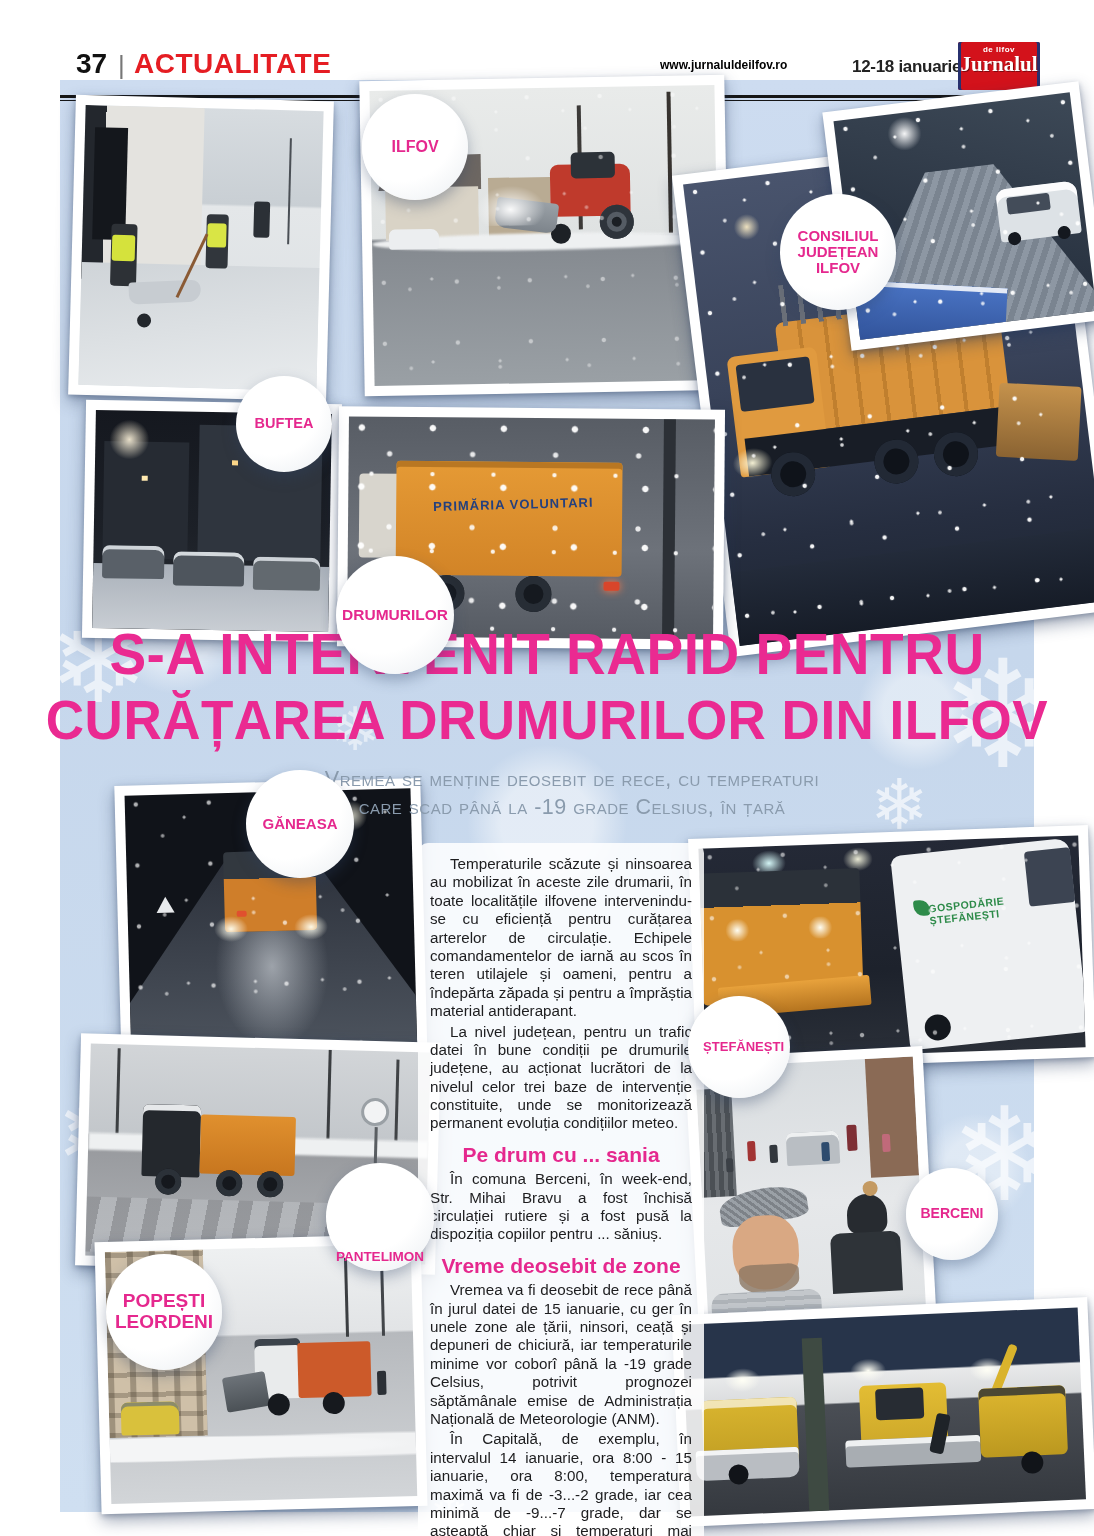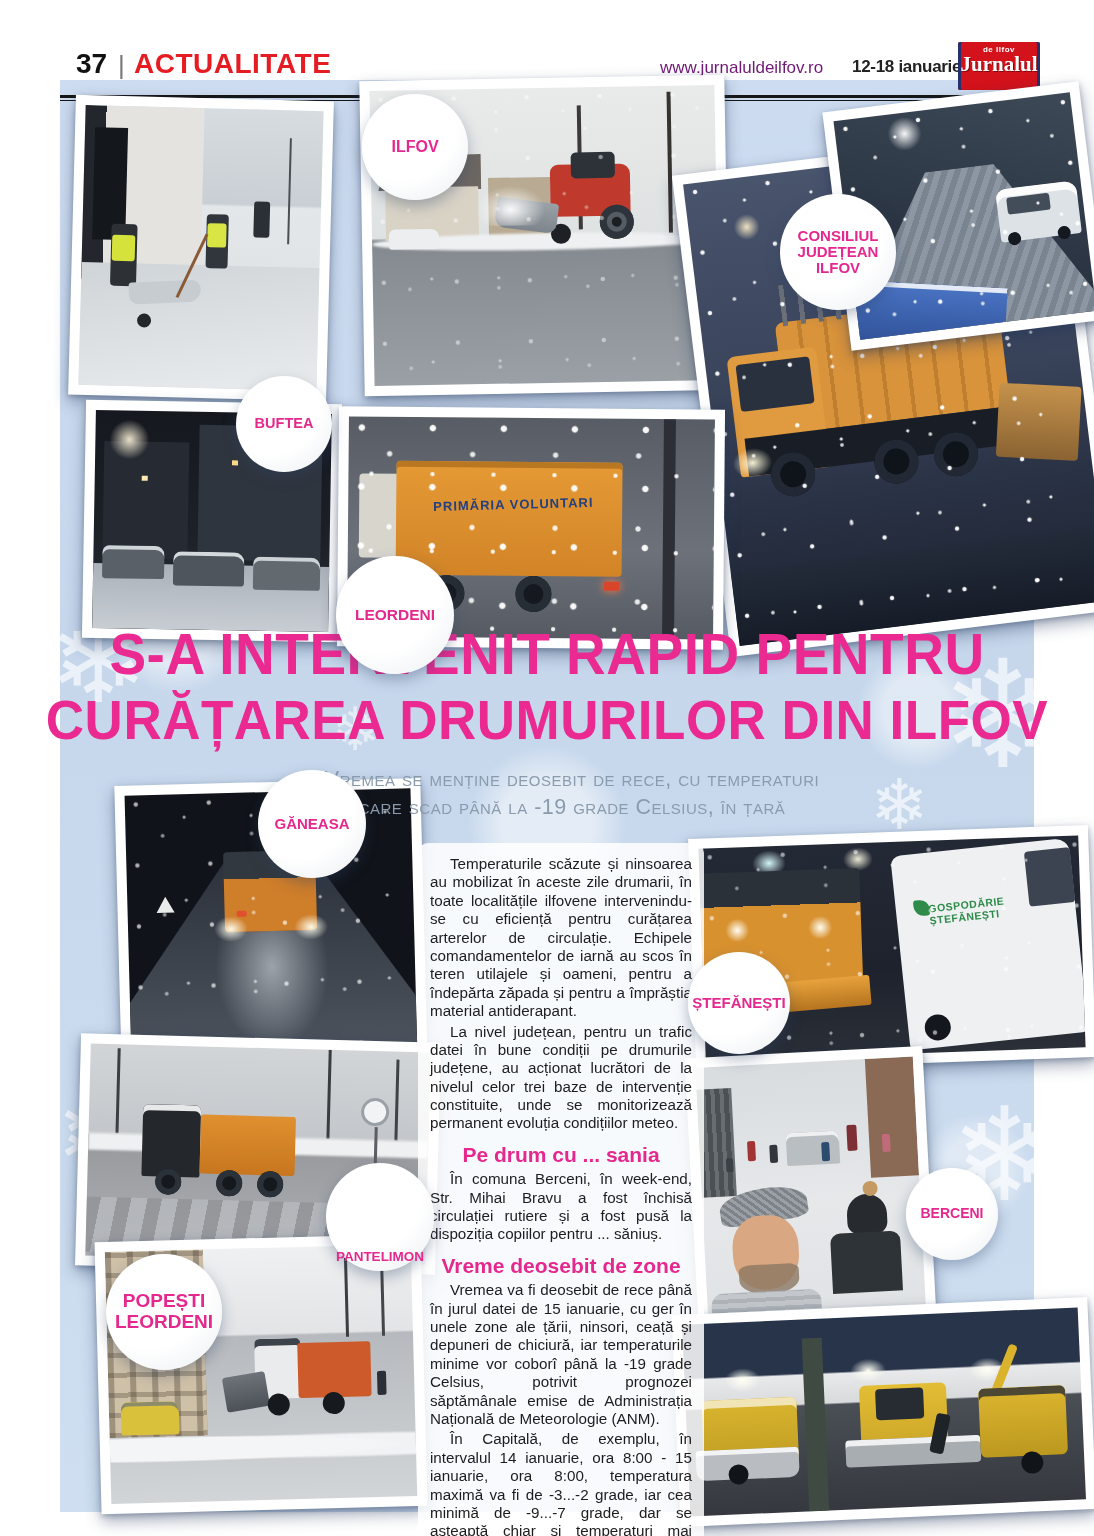--- a/index.html
+++ b/index.html
@@ -3,21 +3,21 @@
 <meta charset="utf-8">
 <style>
   html,body{margin:0;padding:0;}
   body{width:1094px;height:1536px;position:relative;background:#ffffff;
        font-family:"Liberation Sans", sans-serif;overflow:hidden;}
   .abs{position:absolute;}
   
   .hdr-num{left:76px;top:48px;font-size:28px;font-weight:800;color:#111;}
   .hdr-bar{left:118px;top:50px;font-size:26px;color:#777;font-weight:400;}
   .hdr-section{left:134px;top:48px;font-size:28px;font-weight:800;color:#e51d23;letter-spacing:.5px;}
-  .hdr-url{left:660px;top:58px;font-size:17px;font-weight:400;color:#701a75;}
+  .hdr-url{left:660px;top:58px;font-size:12px;font-weight:700;color:#000000;}
   .hdr-date{left:852px;top:57px;font-size:17px;font-weight:700;color:#222;letter-spacing:-.3px;}
   .hdr-rule{left:60px;top:95px;width:974px;border-top:3px solid #161616;height:2px;border-bottom:1.5px solid #161616;}
   .logo{left:958px;top:42px;width:82px;height:48px;background:#d3121b;border-radius:2px;
         box-shadow:inset 3px 0 0 #27306e, inset -3px 0 0 #27306e;text-align:center;color:#fff;}
   .logo .top{display:block;font-size:8px;font-weight:700;margin-top:3px;letter-spacing:.5px;}
   .logo .main{display:block;font-family:"Liberation Serif",serif;font-weight:700;font-size:21px;
         line-height:20px;text-shadow:1px 1px 0 #7e0a10;}
   
   .bg{left:60px;top:80px;width:974px;height:1432px;
       background:
@@ -306,26 +306,26 @@
 <div class="badge" style="left:362px;top:94px;width:106px;height:106px;font-size:16px;">
     <span>ILFOV</span>
   </div>
 <div class="badge" style="left:780px;top:194px;width:116px;height:116px;font-size:15px;">
     <span>CONSILIUL JUDEȚEAN ILFOV</span>
   </div>
 <div class="badge" style="left:236px;top:376px;width:96px;height:96px;font-size:14.5px;">
     <span>BUFTEA</span>
   </div>
 <div class="badge" style="left:336px;top:556px;width:118px;height:118px;font-size:15.5px;">
-    <span>LEORDENI</span>
-  </div>
-<div class="badge" style="left:258px;top:770px;width:108px;height:108px;font-size:15px;">
+    <span>DRUMURILOR</span>
+  </div>
+<div class="badge" style="left:246px;top:770px;width:108px;height:108px;font-size:15px;">
     <span>GĂNEASA</span>
   </div>
-<div class="badge" style="left:688px;top:952px;width:102px;height:102px;font-size:15px;">
+<div class="badge" style="left:688px;top:996px;width:102px;height:102px;font-size:13px;justify-content:flex-end;">
     <span>ȘTEFĂNEȘTI</span>
   </div>
 <div class="badge" style="left:326px;top:1163px;width:108px;height:108px;font-size:13.5px;align-items:flex-end;">
     <span>PANTELIMON</span>
   </div>
 <div class="badge" style="left:906px;top:1168px;width:92px;height:92px;font-size:14px;">
     <span>BERCENI</span>
   </div>
 <div class="badge" style="left:106px;top:1254px;width:116px;height:116px;font-size:19px;">
     <span>POPEȘTI LEORDENI</span>

